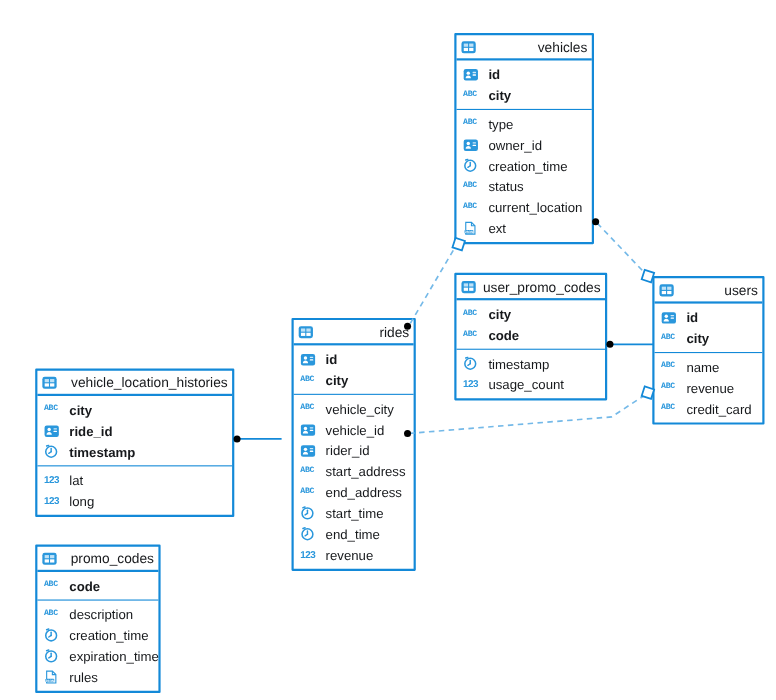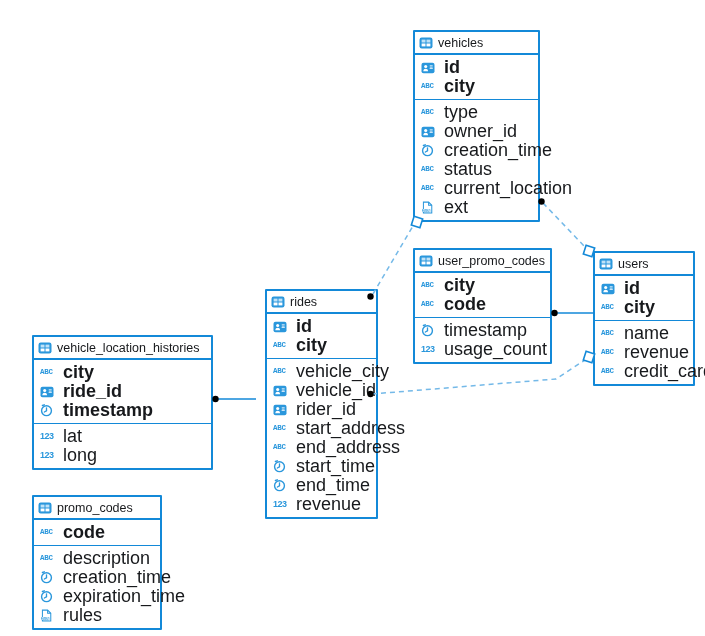--- a/index.html
+++ b/index.html
@@ -5,30 +5,30 @@
   html,body{margin:0;padding:0;background:#fff;}
   *{box-sizing:border-box;}
   #canvas{
     position:relative;width:705px;height:636px;background:#ffffff;overflow:hidden;
     font-family:"Liberation Sans", sans-serif;
   }
   .db-table{
     position:absolute;background:#fff;border:2px solid #1389d8;border-radius:1px;
   }
   .t-header{
-    display:flex;align-items:center;justify-content:flex-start;gap:5px;
+    display:flex;align-items:center;justify-content:space-between;gap:5px;
     height:23px;border-bottom:2px solid #1389d8;padding:0 4px;white-space:nowrap;
   }
   .t-title{font-size:12.5px;color:#17191c;}
   .t-section{padding:3px 0;}
   .t-section.pk{border-bottom:1.5px solid #1389d8;}
   .row{
     display:flex;align-items:center;gap:5px;height:19px;padding:0 6px;white-space:nowrap;
   }
-  .fname{font-size:18px;color:#17191c;}
+  .fname{font-size:12px;color:#17191c;}
   .row.pkrow .fname{font-weight:700;}
   .ic{flex:0 0 18px;width:18px;display:inline-flex;align-items:center;justify-content:flex-start;}
   .tabc{font-size:7.5px;font-weight:800;color:#2a97dc;letter-spacing:-0.3px;line-height:1;font-family:Liberation Mono, monospace;}
   .t123{font-size:9px;font-weight:700;color:#2a97dc;letter-spacing:-0.5px;line-height:1;}
   svg.wires{position:absolute;left:0;top:0;pointer-events:none;}
   svg.wires g{pointer-events:stroke;}
 </style>
 </head>
 <body>
 
@@ -386,21 +386,21 @@
       </div>
       <div class="row">
         <span class="ic">
             <span class="t123">123</span>
           </span>
         <span class="fname">long</span>
       </div>
     </div>
   </div>
 
-  <div class="db-table" style="left:32px;top:495px;width:130px;">
+  <div class="db-table" style="left:32px;top:495px;width:114px;">
     <div class="t-header">
       <span class="ic" style="flex-basis:14px;width:14px;">
           <svg viewBox="0 0 14 14" width="14" height="14">
             <rect x="0.5" y="1.5" width="13" height="11" rx="2.2" fill="#2a97dc"></rect>
             <rect x="2.6" y="3.6" width="3.9" height="2.9" fill="#bfe2f7"></rect>
             <rect x="7.5" y="3.6" width="3.9" height="2.9" fill="#bfe2f7"></rect>
             <rect x="2.6" y="7.5" width="3.9" height="2.9" fill="#ffffff"></rect>
             <rect x="7.5" y="7.5" width="3.9" height="2.9" fill="#ffffff"></rect>
           </svg>
         </span>

